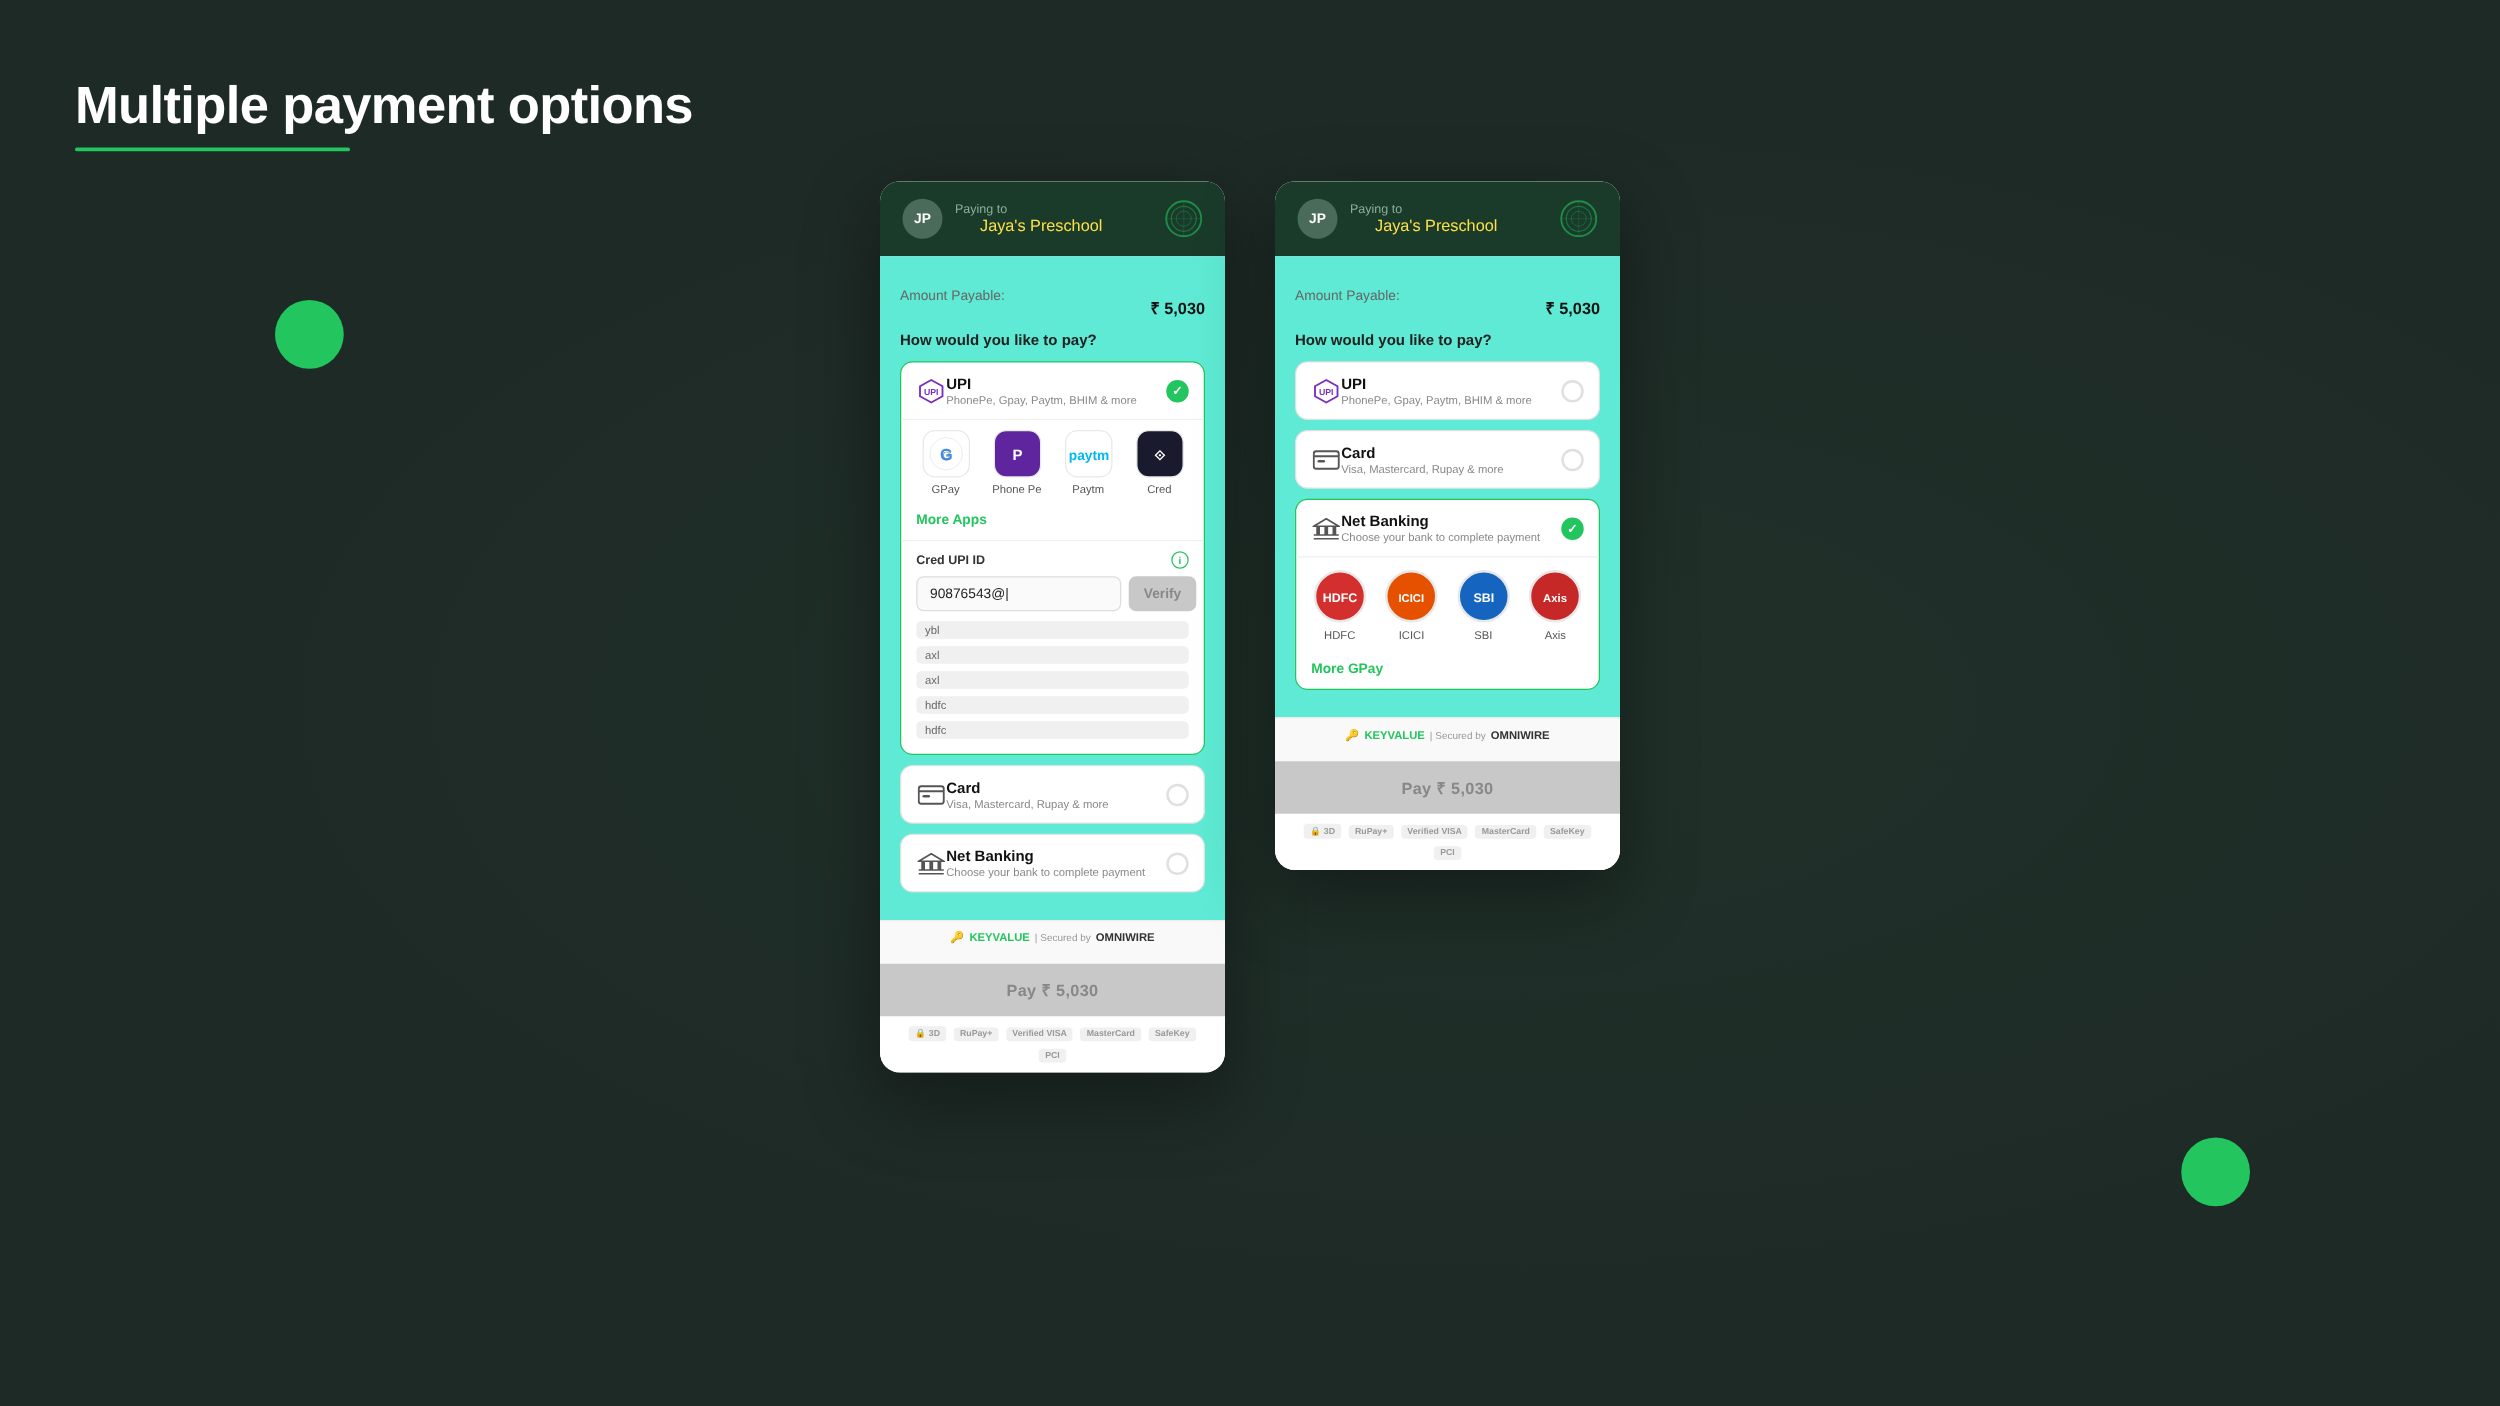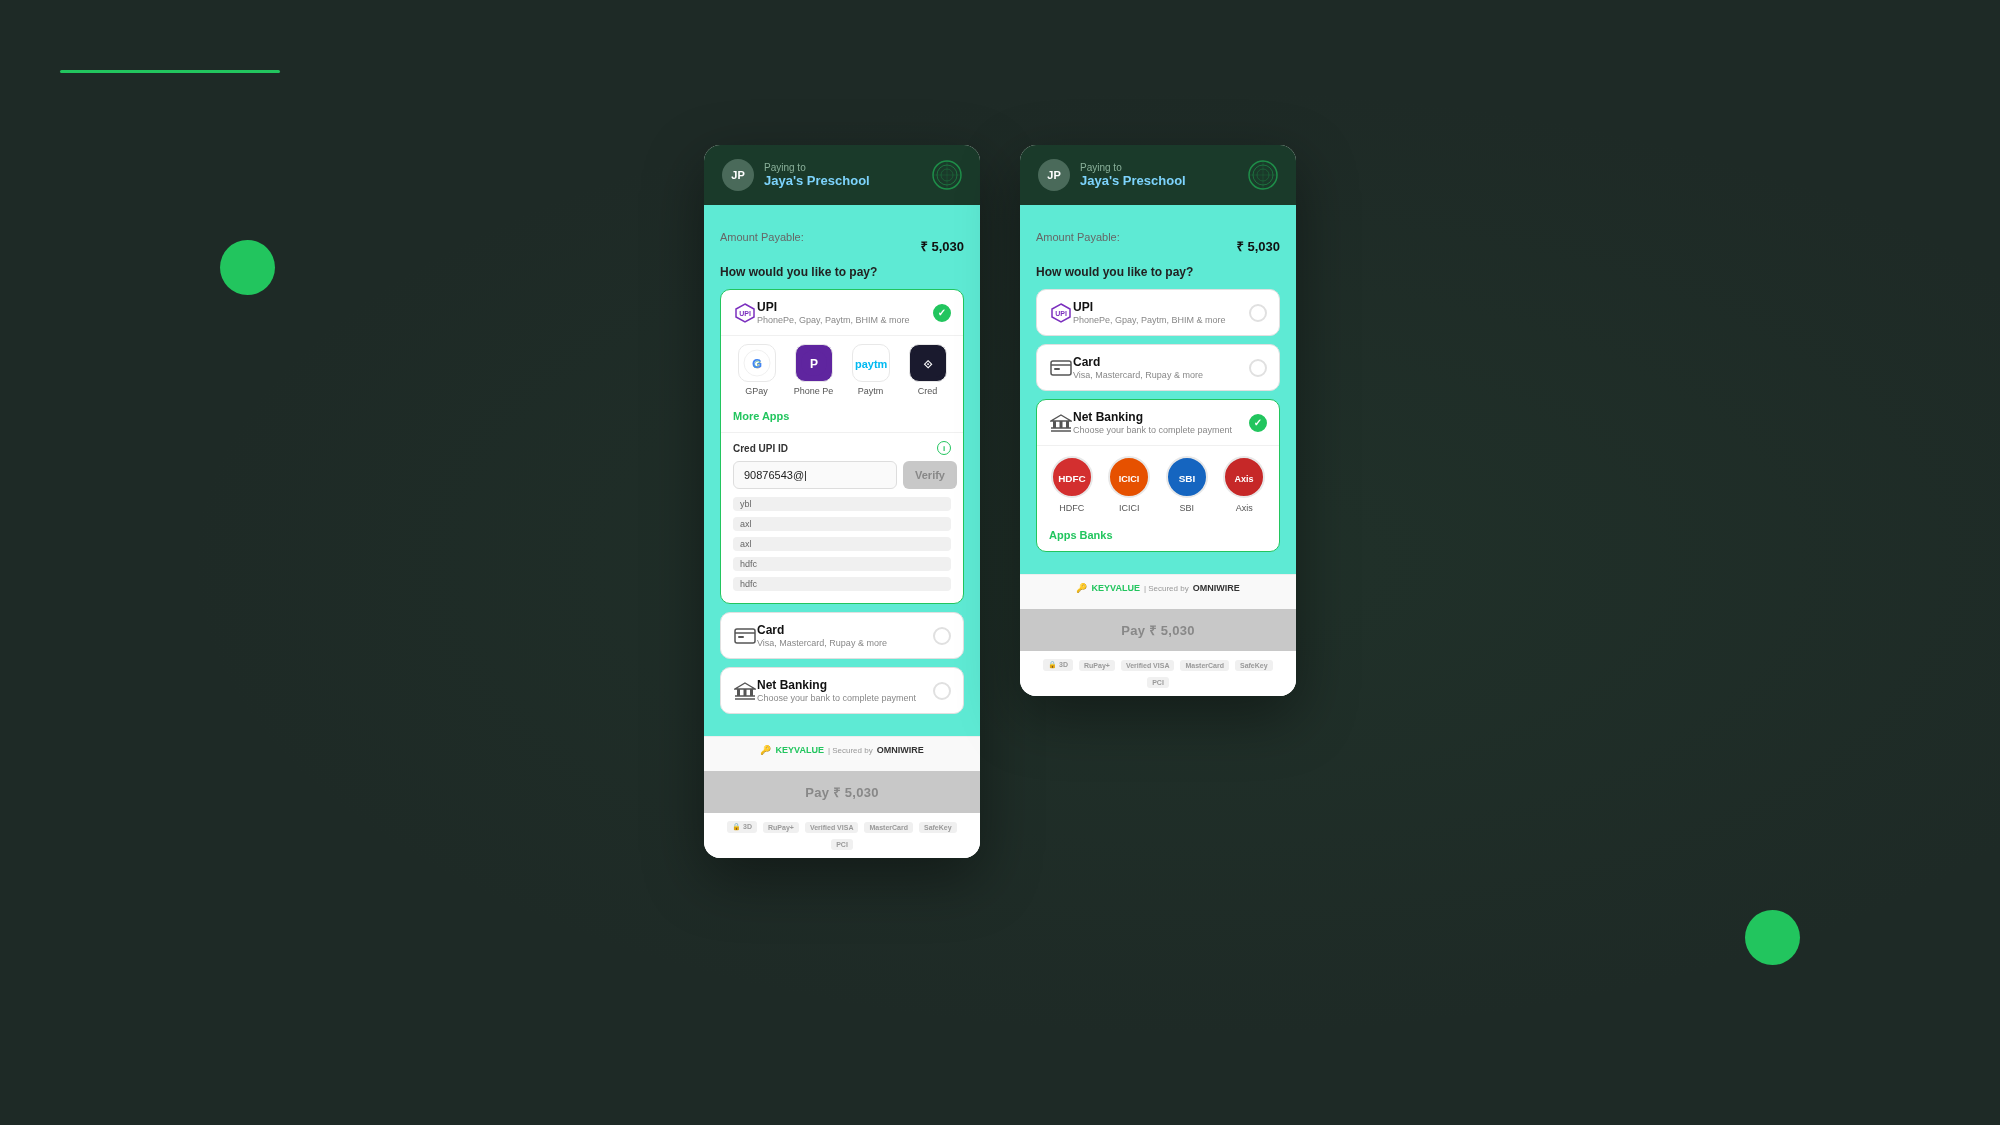--- a/index.html
+++ b/index.html
@@ -105,23 +105,24 @@
       font-weight: 700;
       color: #ffffff;
     }
     .header-text .paying-to-label {
       font-size: 10px;
       color: #8ab09a;
       display: block;
     }
     .header-text .merchant-name {
       font-size: 13px;
-      font-weight: 700;
-      color: #7dd3fc;
+      font-weight: 400;
+      color: #fde047;
       display: block;
+      margin-left: 20px;
     }
     .header-logo-svg {
       width: 30px;
       height: 30px;
     }
 
     
     .card-body {
       background: #5eead4;
       padding: 14px 16px;
@@ -395,20 +396,21 @@
   </style>
 </head>
 <body>
 
 <div class="bg-decoration"></div>
 
 <div class="dot-left"></div>
 <div class="dot-right"></div>
 
 <div class="page-title-section">
+  <h1 class="page-title">Multiple payment options</h1>
   <div class="title-underline"></div>
 </div>
 
 <div class="cards-container">
 
   <div class="payment-card">
     
     <div class="card-header">
       <div class="header-left">
         <div class="merchant-avatar">JP</div>
@@ -712,21 +714,21 @@
             <div class="bank-icon" style="background:#c62828;">
               <svg width="42" height="42" viewBox="0 0 42 42">
                 <circle cx="21" cy="21" r="20" fill="#c62828"></circle>
                 <text x="21" y="26" text-anchor="middle" font-size="10" font-weight="700" fill="white">Axis</text>
               </svg>
             </div>
             <span class="bank-name">Axis</span>
           </div>
         </div>
 
-        <span class="more-banks-btn">Apps Banks</span>
+        <span class="more-banks-btn">More GPay</span>
       </div>
     </div>
 
     
     <div class="card-footer">
       <div style="display:flex;align-items:center;justify-content:center;gap:4px;margin-bottom:8px;">
         <span style="color:#22c55e;font-weight:800;font-size:9px;">🔑</span>
         <span style="color:#22c55e;font-weight:700;font-size:9px;">KEYVALUE</span>
         <span style="color:#999;font-size:8px;">| Secured by</span>
         <span style="color:#333;font-weight:700;font-size:9px;">OMNIWIRE</span>

